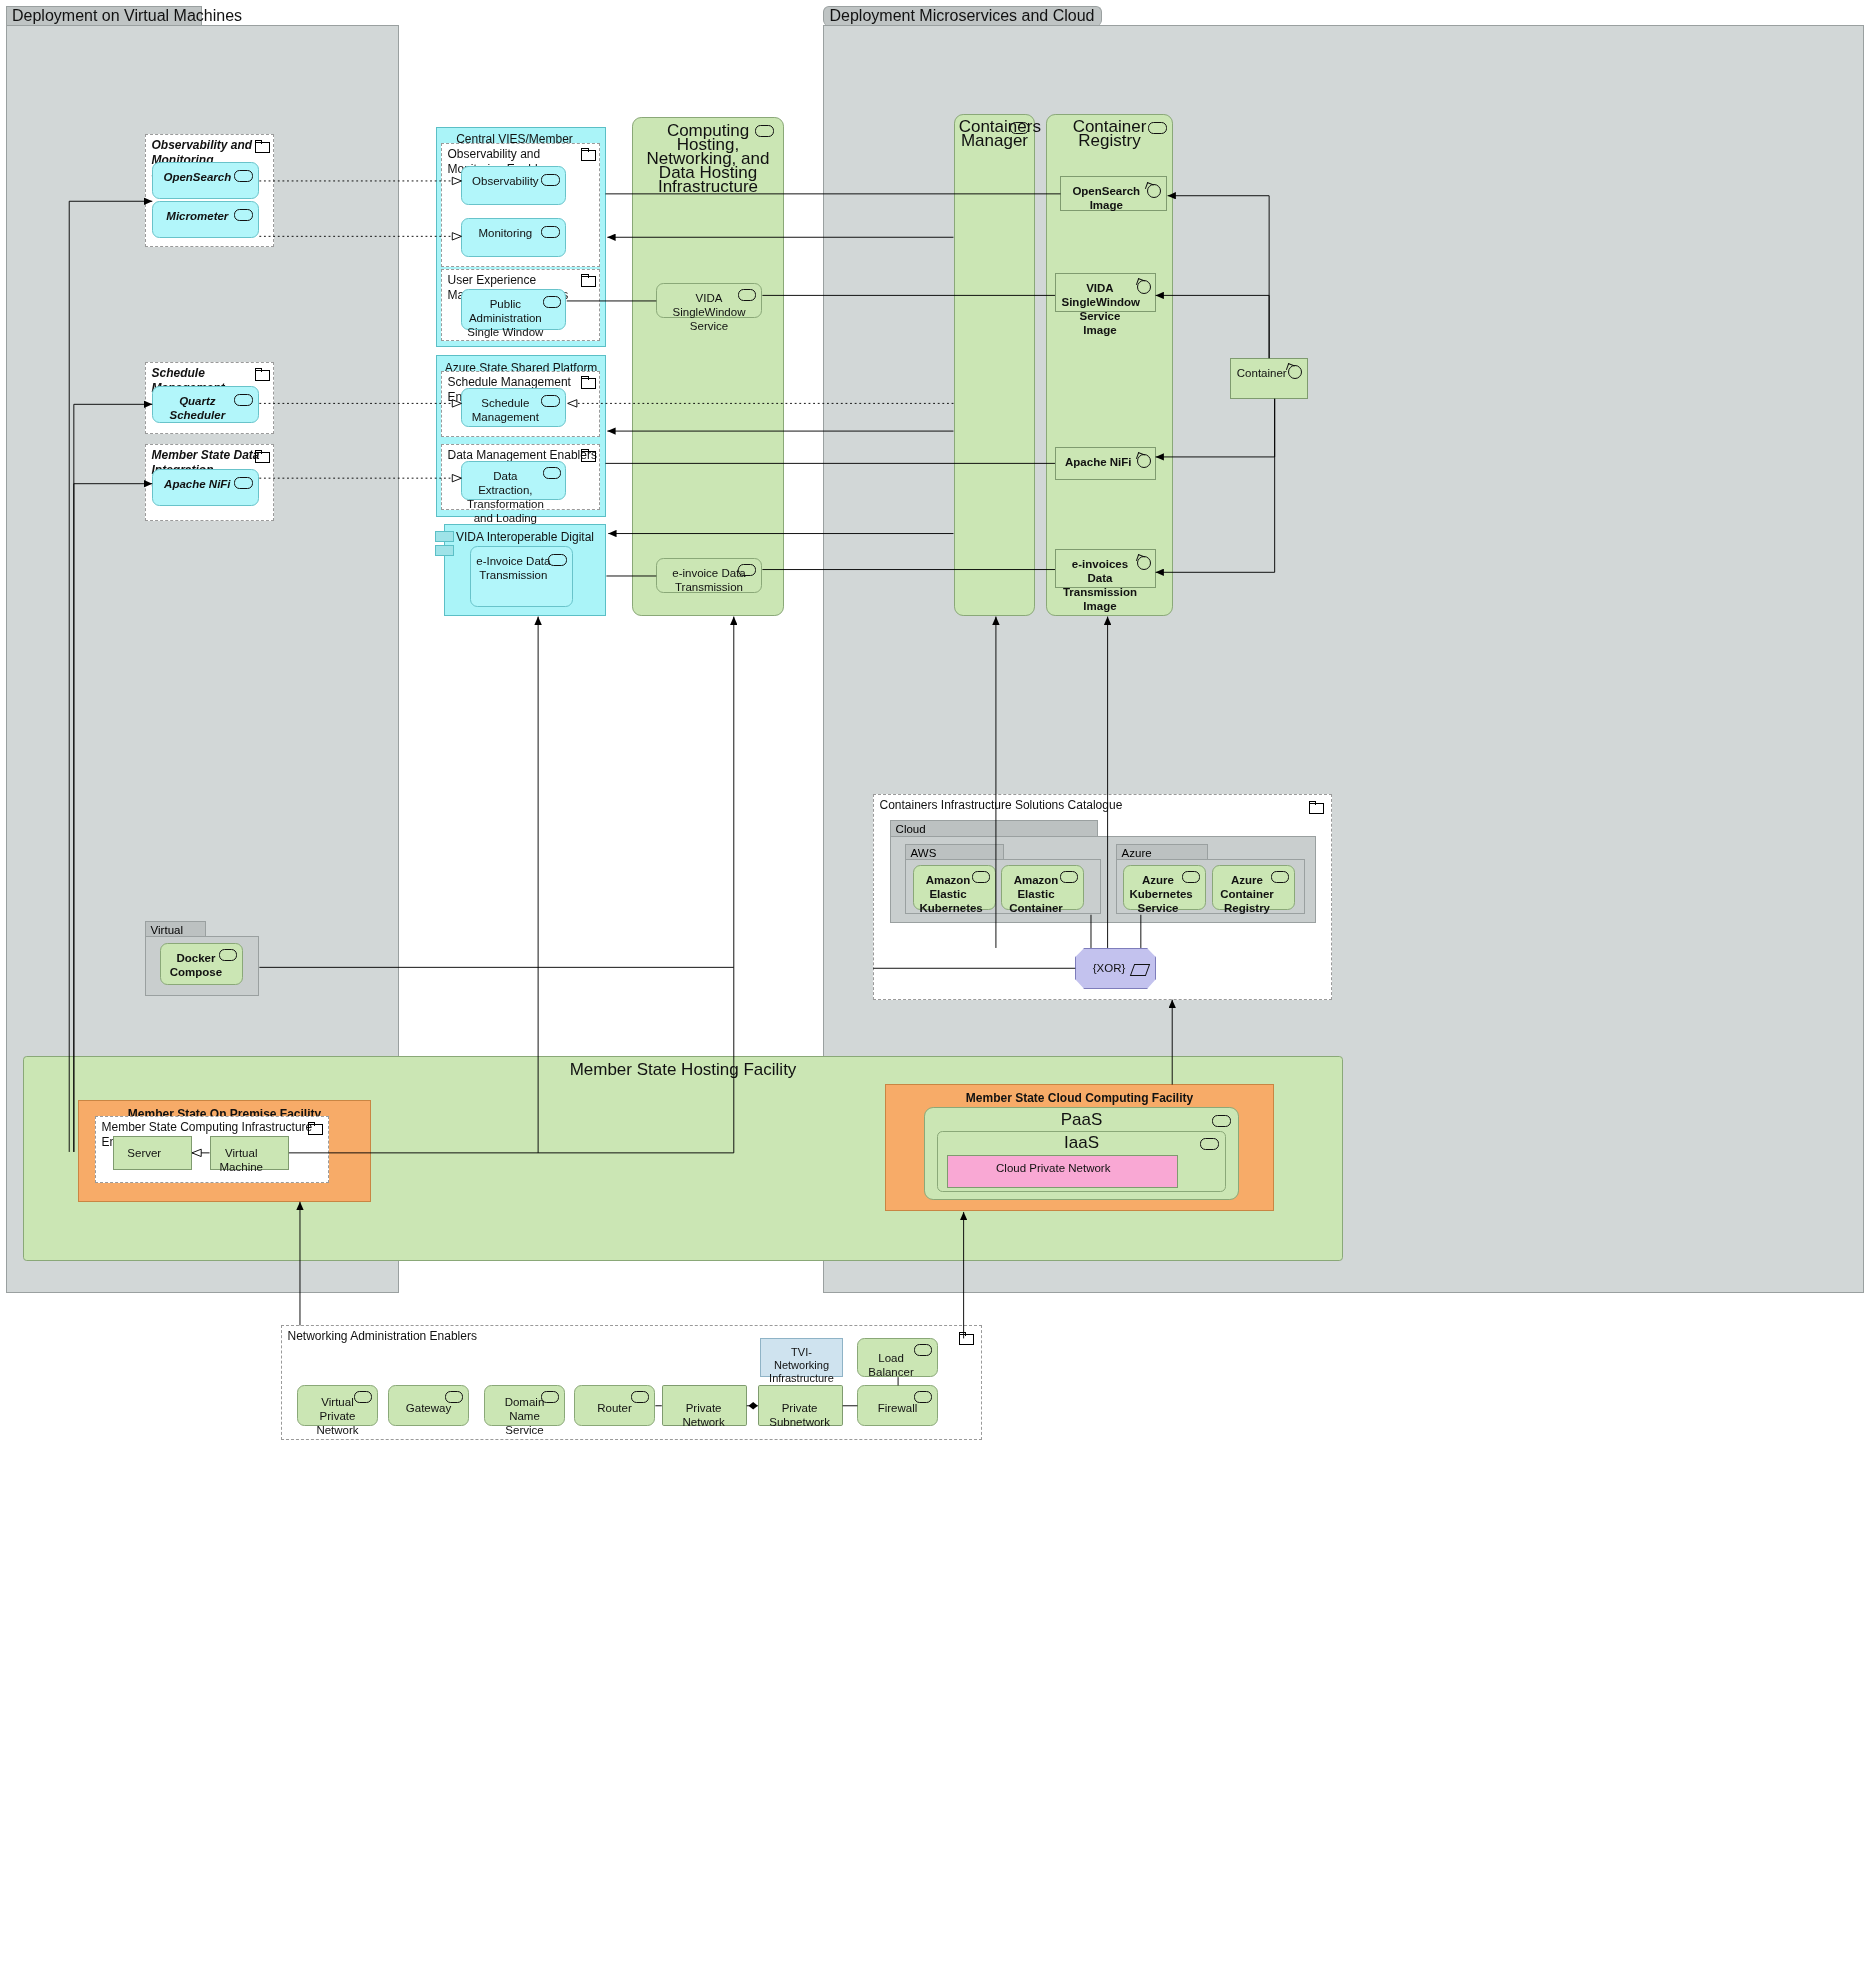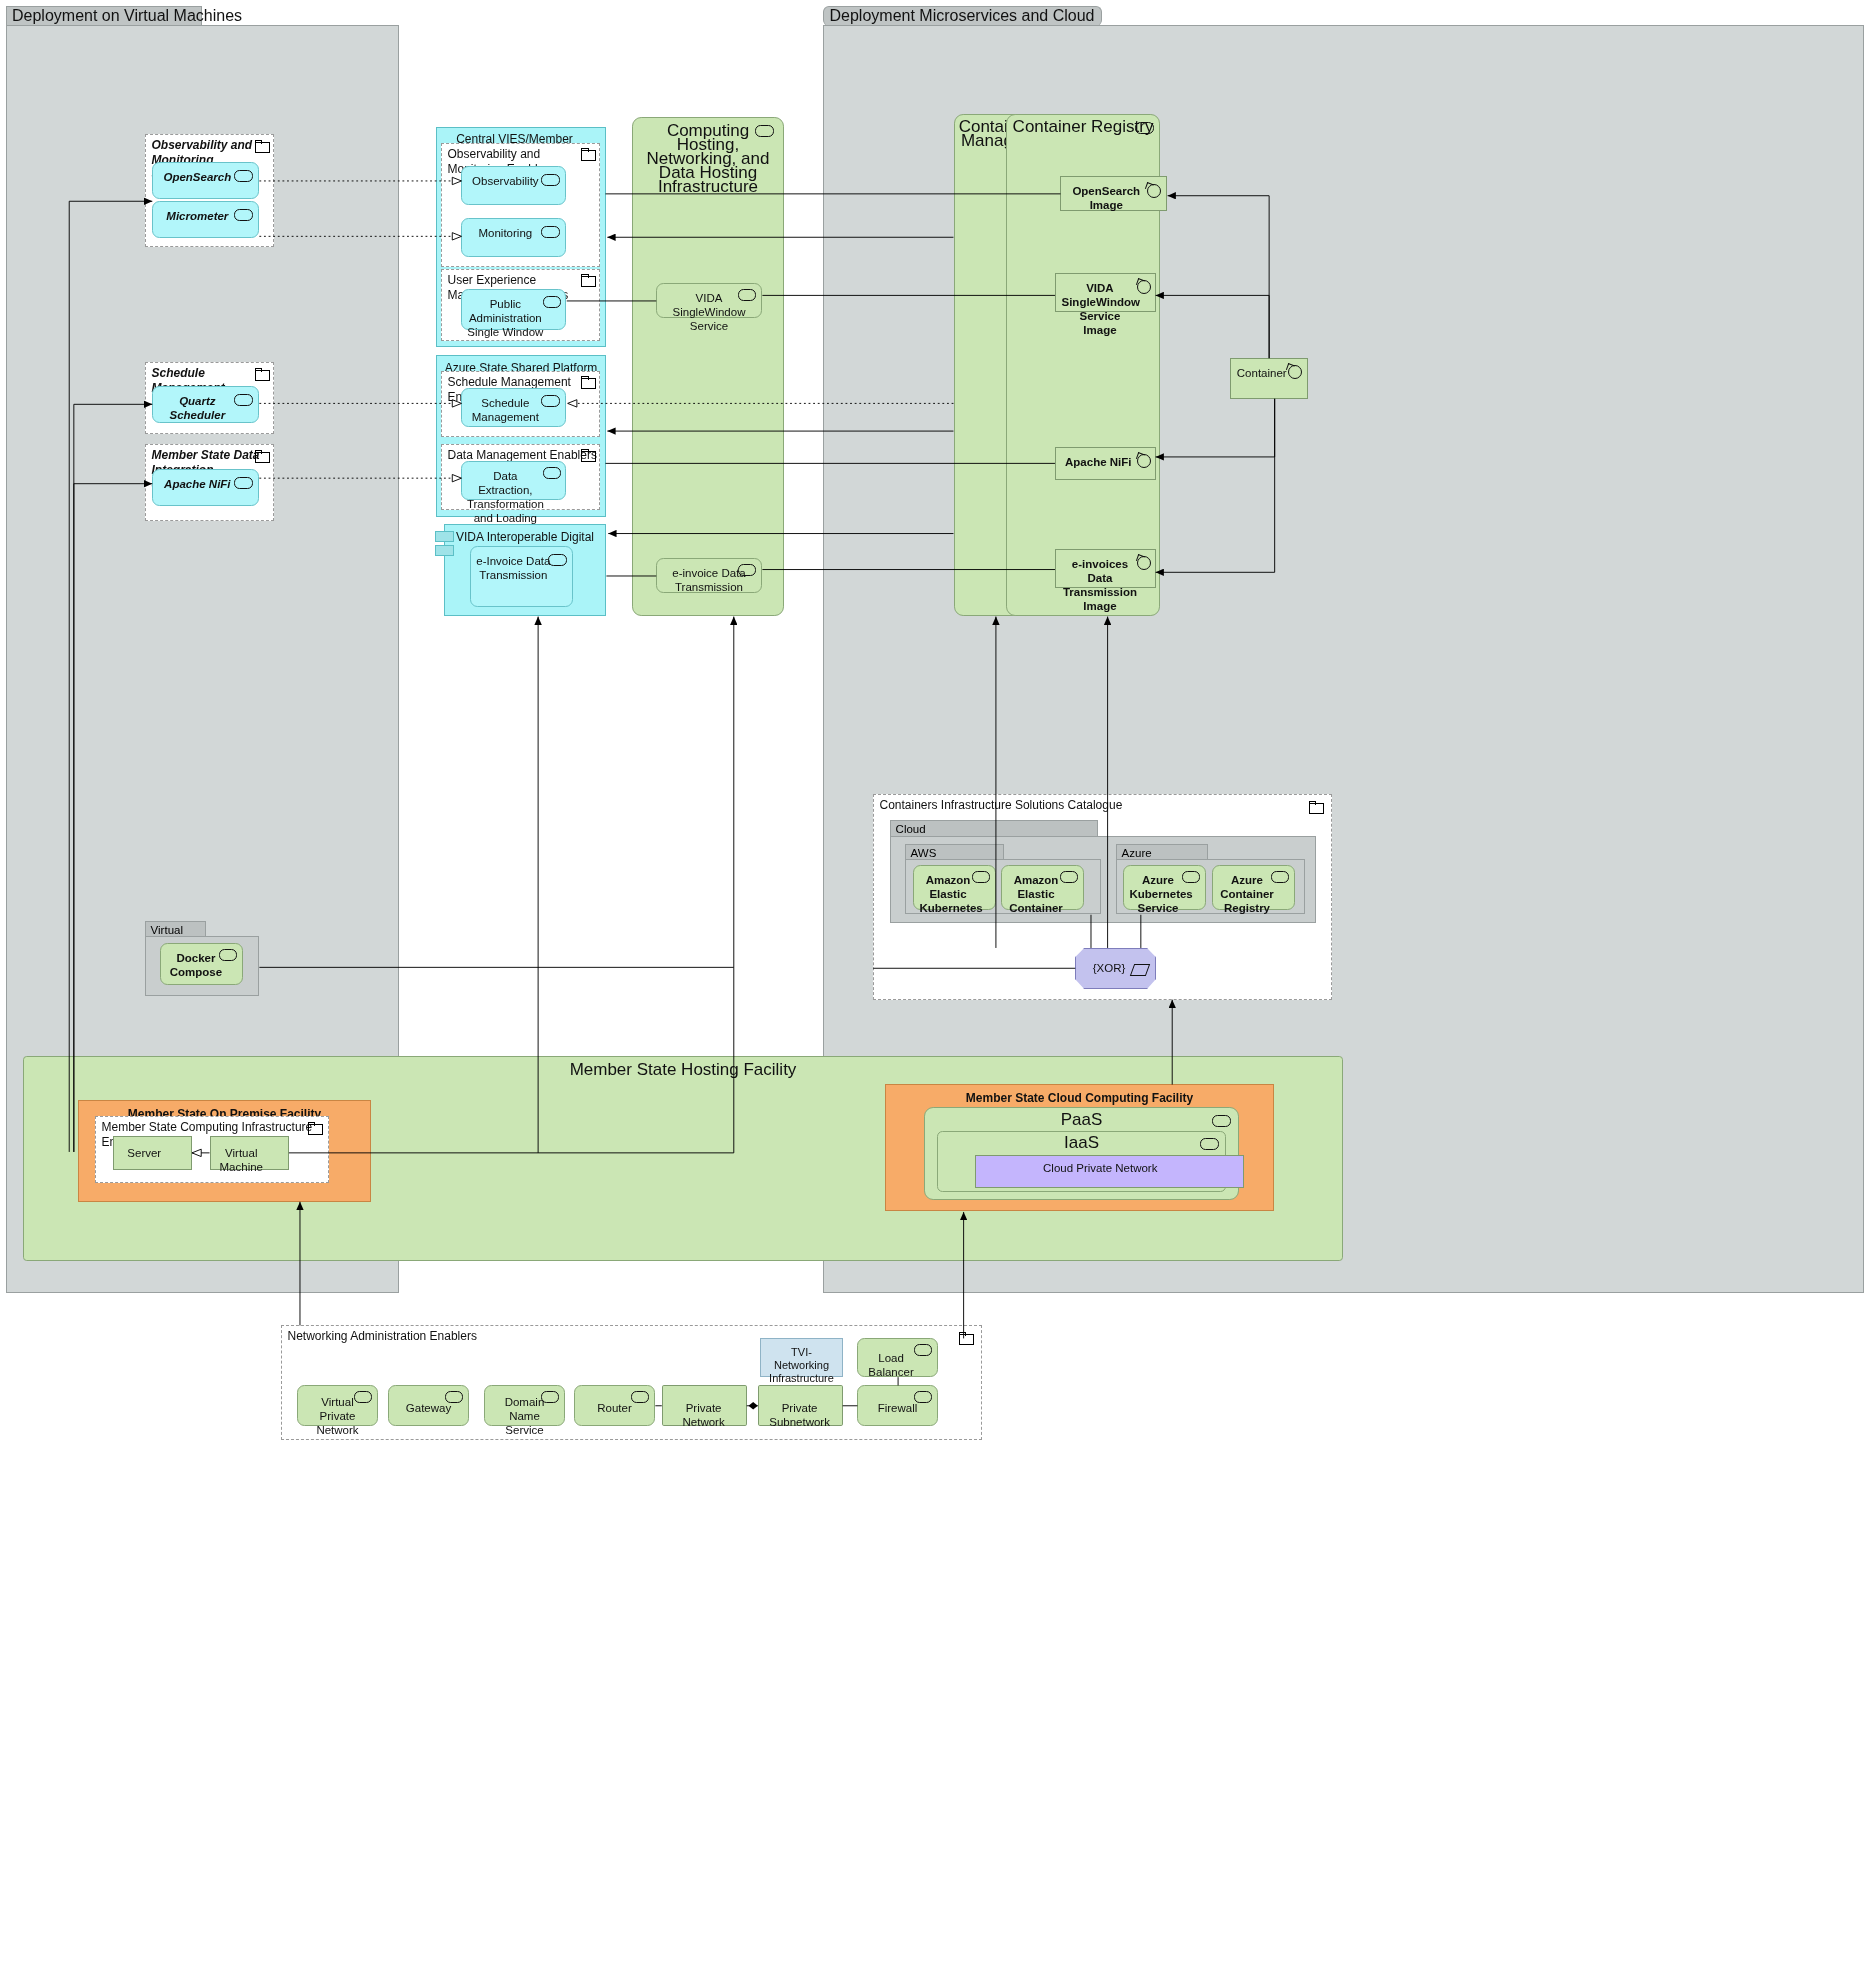--- a/index.html
+++ b/index.html
@@ -175,21 +175,21 @@
   <div class="abs grn-node" style="left:656px;top:558px;width:106px;height:35px;">
     <div class="lbl">e-invoice Data Transmission</div>
     <span class="ico ico-rounded" style="right:4.6px;top:4.6px;"></span>
   </div>
 
   <div class="abs grn-outer" style="left:954px;top:114px;width:81px;height:502px;">
     <div class="blk-title" style="top:4.6px;">Containers Manager</div>
     <span class="ico ico-rounded" style="right:5.5px;top:6.5px;"></span>
   </div>
 
-  <div class="abs grn-outer" style="left:1006px;top:114px;width:154px;height:502px;">
+  <div class="abs grn-outer" style="left:1046px;top:114px;width:127px;height:502px;">
     <div class="blk-title" style="top:4.6px;">Container Registry</div>
     <span class="ico ico-rounded" style="right:5.5px;top:6.5px;"></span>
   </div>
   <div class="abs grn-rect" style="left:1060px;top:176px;width:107px;height:35px;">
     <div class="lbl">OpenSearch Image</div>
     <span class="ico ico-circlearc" style="right:5.5px;top:6.5px;"></span>
   </div>
   <div class="abs grn-rect" style="left:1055px;top:273px;width:101px;height:39px;">
     <div class="lbl" style="right:16.6px;">VIDA SingleWindow Service Image</div>
     <span class="ico ico-circlearc" style="right:3.7px;top:5.5px;"></span>
@@ -277,21 +277,21 @@
     <span class="ico ico-facility" style="right:7.4px;top:5.5px;"></span>
   </div>
   <div class="abs grn-outer" style="left:924px;top:1107px;width:315px;height:93px;">
     <div class="blk-title" style="top:4.6px;">PaaS</div>
     <span class="ico ico-rounded" style="right:7.4px;top:6.5px;"></span>
   </div>
   <div class="abs grn-outer" style="left:937px;top:1131px;width:289px;height:61px;border-radius:5.5px;">
     <div class="blk-title" style="top:3.7px;">IaaS</div>
     <span class="ico ico-rounded" style="right:6.5px;top:5.5px;"></span>
   </div>
-  <div class="abs grn-rect" style="left:975px;top:1155px;width:269px;height:33px;background:#c4b5fd;">
+  <div class="abs grn-rect" style="left:947px;top:1155px;width:231px;height:33px;background:#f9a8d4;">
     <div class="lbl" style="font-weight:normal;top:4.6px;right:24px;left:5.5px;">Cloud Private Network</div>
     <span class="ico ico-net" style="right:4.6px;top:4.6px;"></span>
   </div>
 
   <div class="abs pkg" style="left:281px;top:1325px;width:701px;height:115px;">
     <div class="pkg-title">Networking Administration Enablers</div>
     <span class="folder-ico" style="right:7.4px;top:5.5px;"></span>
   </div>
 
   <div class="abs tvi" style="left:760px;top:1338px;width:83px;height:39px;">

